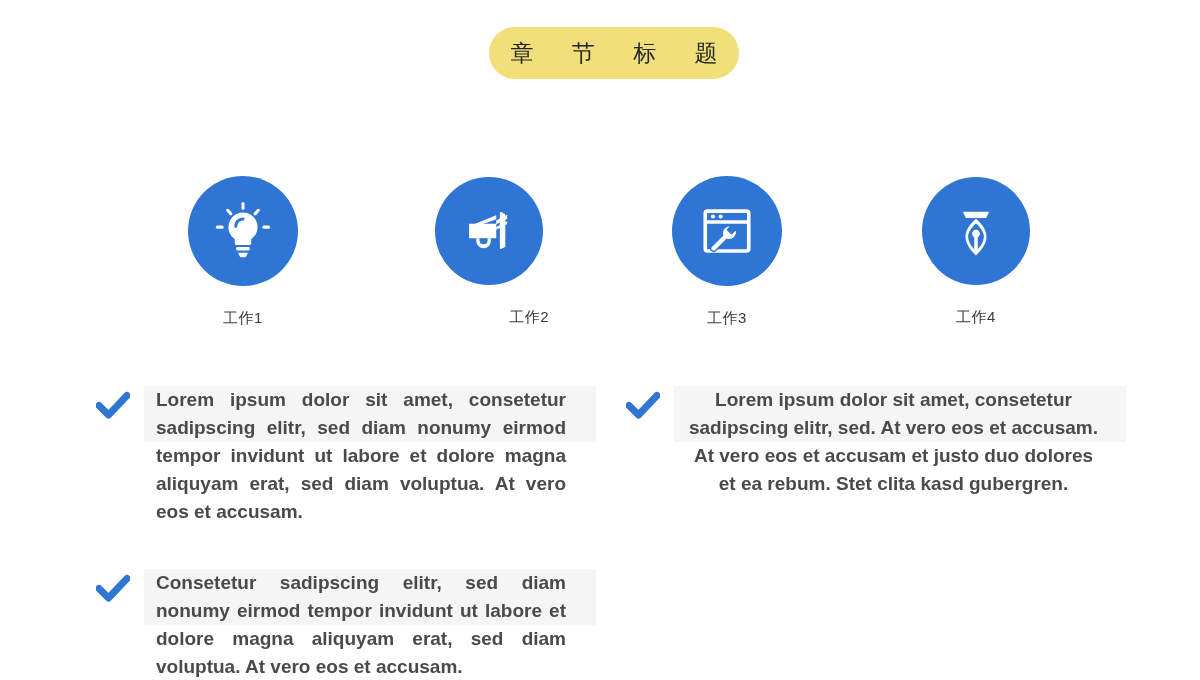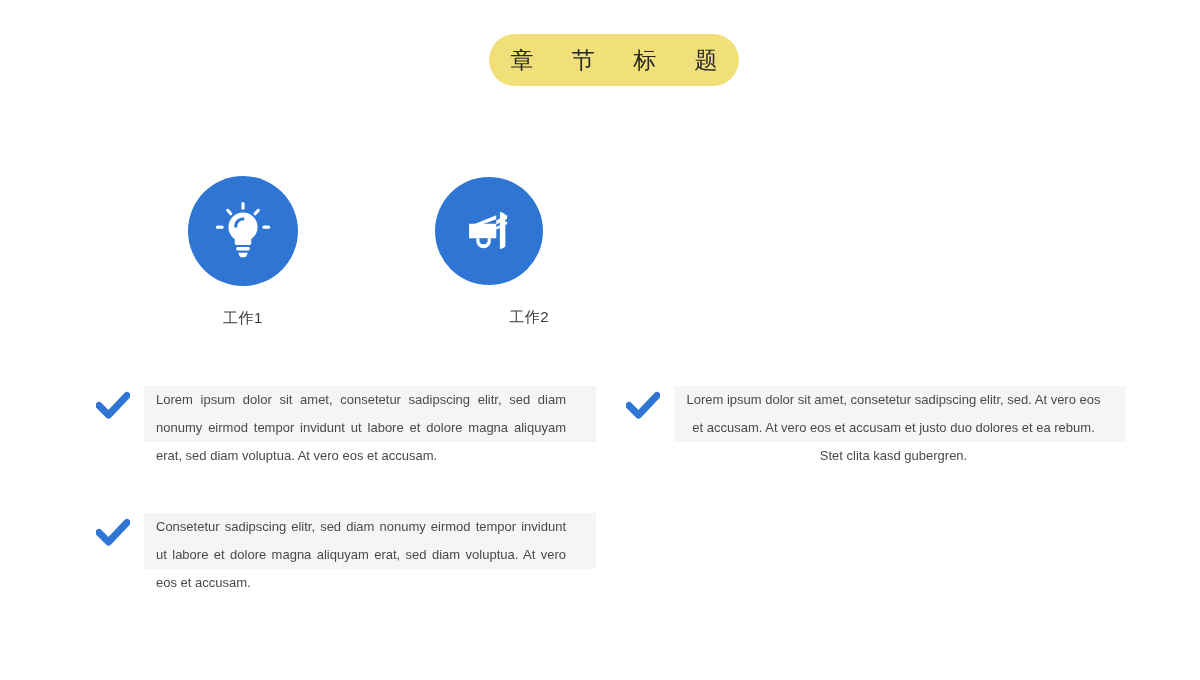--- a/index.html
+++ b/index.html
@@ -12,21 +12,21 @@
     background: #ffffff;
     font-family: "Liberation Sans", sans-serif;
     overflow: hidden;
     position: relative;
   }
 
   
   #title-pill {
     position: absolute;
     left: 489px;
-    top: 34px;
+    top: 27px;
     width: 250px;
     height: 52px;
     background: #f1e079;
     border-radius: 26px;
     display: flex;
     align-items: center;
     justify-content: center;
   }
   #title-text {
     font-size: 23px;
@@ -98,26 +98,27 @@
   .bullet-hl {
     position: absolute;
     left: 0;
     top: 5px;
     right: 0;
     height: 56px;
     background: #f5f5f5;
   }
   .bullet-text {
     position: relative;
-    font-size: 13px;
+    font-size: 19px;
     line-height: 28px;
     color: #4a4a4a;
     padding: 5px 12px 0 12px;
     text-align: justify;
     text-justify: inter-word;
+    font-weight: bold;
   }
   #col-left .bullet-text  { width: 410px; }
   #col-right .bullet-text { width: 415px; text-align: center; }
 </style>
 </head>
 <body>
 
 <div id="title-pill">
   <span id="title-text">章 节 标 题</span>
 </div>
@@ -152,21 +153,47 @@
           <path d="M40 27.5l12-6.3v3.1l-12 6.3z"></path>
           <path d="M40 14.5L12 25.8v3.4L40 19z"></path>
           <path d="M18 40h16v3c0 4.4-3.6 8-8 8s-8-3.6-8-8v-3z" fill="#ffffff"></path>
           <path d="M21.5 40h9v2.2a4.5 4.5 0 0 1-9 0V40z" fill="#2f76d4"></path>
         </svg>
       </span>
     </div>
     <div class="icon-label">工作2</div>
   </div>
 
-
+  <div class="icon-item" style="left:667px; width:120px;">
+    <div class="icon-circle" style="width:110px; height:110px;">
+      <span>
+        <svg width="58" height="58" viewBox="0 0 64 64" fill="none">
+          <rect x="8" y="10" width="48" height="44" rx="2.5" stroke="#ffffff" stroke-width="4"></rect>
+          <line x1="8" y1="22" x2="56" y2="22" stroke="#ffffff" stroke-width="4"></line>
+          <circle cx="16.5" cy="16" r="2.3" fill="#ffffff"></circle>
+          <circle cx="25" cy="16" r="2.3" fill="#ffffff"></circle>
+          <path d="M38.5 26.5a8.5 8.5 0 0 0-11.3 10.2L14.6 49.3a2.6 2.6 0 0 0 0 3.7l.9.9a2.6 2.6 0 0 0 3.7 0l12.6-12.6a8.5 8.5 0 0 0 10.2-11.3l-5 5-4.5-4.5 5-5z" fill="#ffffff" stroke="#2f76d4" stroke-width="1.6"></path>
+        </svg>
+      </span>
+    </div>
+    <div class="icon-label">工作3</div>
+  </div>
+
+  <div class="icon-item" style="left:916px; width:120px; top:1px;">
+    <div class="icon-circle" style="width:108px; height:108px;">
+      <span>
+        <svg width="56" height="56" viewBox="0 0 64 64" fill="#ffffff">
+          <path d="M17 10h30l-3.5 7h-23L17 10z"></path>
+          <path d="M32 18c-7.5 6.5-12 13.6-12 20.4C20 46.5 25.4 54 32 60c6.6-6 12-13.5 12-21.6C44 31.6 39.5 24.5 32 18zm0 5.2c5.6 5.3 9 10.8 9 15.2 0 5.6-3.5 11.4-9 16.6-5.5-5.2-9-11-9-16.6 0-4.4 3.4-9.9 9-15.2z"></path>
+          <path d="M32 30.5c2.5 0 4.5 2 4.5 4.5 0 1.8-1 3.3-2.5 4v14l-2 3-2-3v-14c-1.5-.7-2.5-2.2-2.5-4 0-2.5 2-4.5 4.5-4.5z"></path>
+        </svg>
+      </span>
+    </div>
+    <div class="icon-label">工作4</div>
+  </div>
 
 </div>
 
 <div class="bullet-col" id="col-left">
 
   <div class="bullet-item">
     <span class="check-icon">
       <svg width="34" height="30" viewBox="0 0 34 30" fill="none">
         <path d="M3 14.5 L12.5 24 L31 4.5" stroke="#2f76d4" stroke-width="7" stroke-linecap="round" stroke-linejoin="round"></path>
       </svg>

